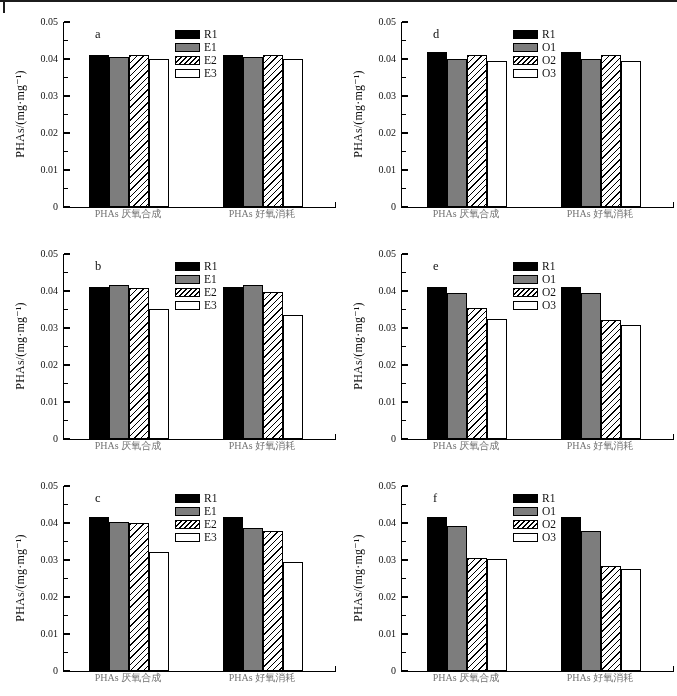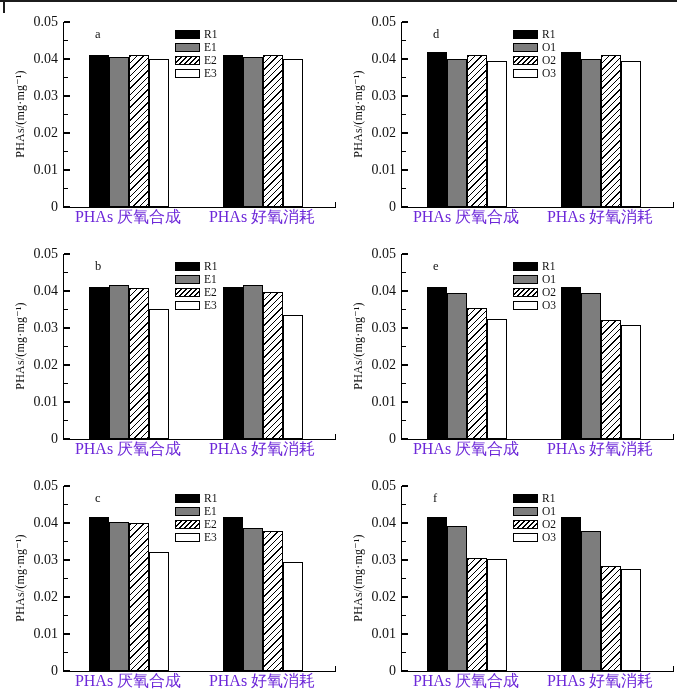--- a/index.html
+++ b/index.html
@@ -25,31 +25,31 @@
     border-left:1.5px solid #000;
     border-bottom:1.5px solid #000;
     box-sizing:content-box;
   }
   .bar{position:absolute;bottom:0;width:20px;box-sizing:border-box;border:1px solid #000;}
   .ytick-major{position:absolute;left:0;width:6px;height:1.5px;background:#000;}
   .ytick-minor{position:absolute;left:0;width:4px;height:1px;background:#000;}
   .xtick-end{position:absolute;right:0;bottom:0;width:1.5px;height:5px;background:#000;}
   .ytick-label{
     position:absolute;left:16px;width:42px;text-align:right;
-    font-size:14px;color:#111;line-height:14px;
+    font-size:10px;color:#111;line-height:14px;
   }
   .ylab{
     position:absolute;left:20px;top:114px;
     transform:translate(-50%,-50%) rotate(-90deg);
     font-size:12px;color:#111;white-space:nowrap;letter-spacing:0.2px;
   }
   .panel-letter{position:absolute;left:95px;top:27px;font-size:12.5px;color:#111;}
   .cat-label{
     position:absolute;top:207px;transform:translateX(-50%);
-    font-size:16px;color:#6d28d9;white-space:nowrap;
+    font-size:10px;color:#737373;white-space:nowrap;
   }
   .legend{position:absolute;left:175px;top:30px;}
   .legend-entry{display:flex;align-items:center;height:9px;margin-bottom:4px;}
   .legend-swatch{width:25px;height:9px;box-sizing:border-box;border:1px solid #000;margin-right:4px;flex:0 0 auto;}
   .legend-label{font-size:11.5px;color:#111;line-height:9px;}
 </style>
 </head>
 <body>
 
 <div id="stage">

